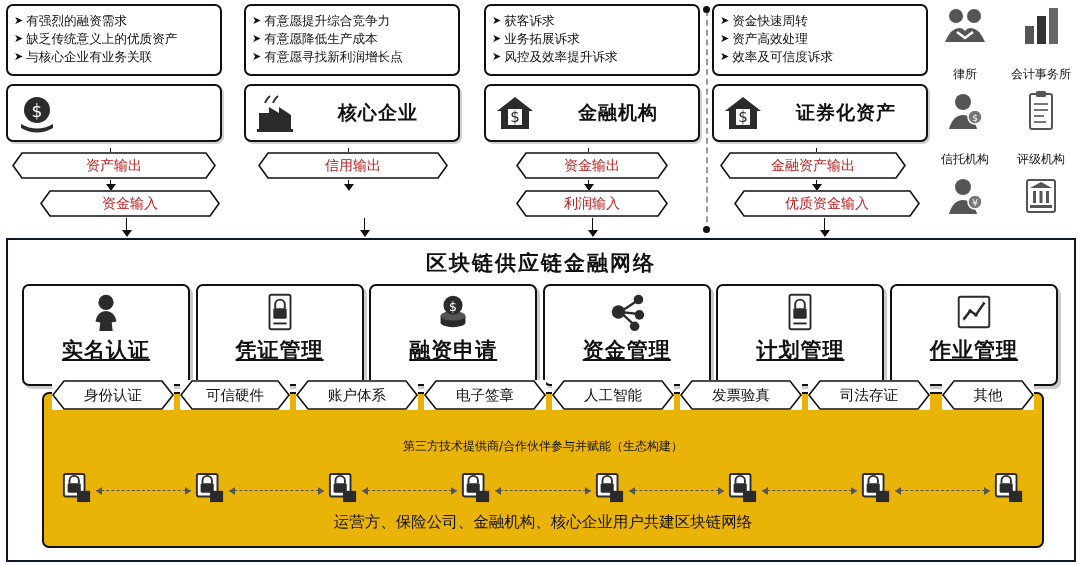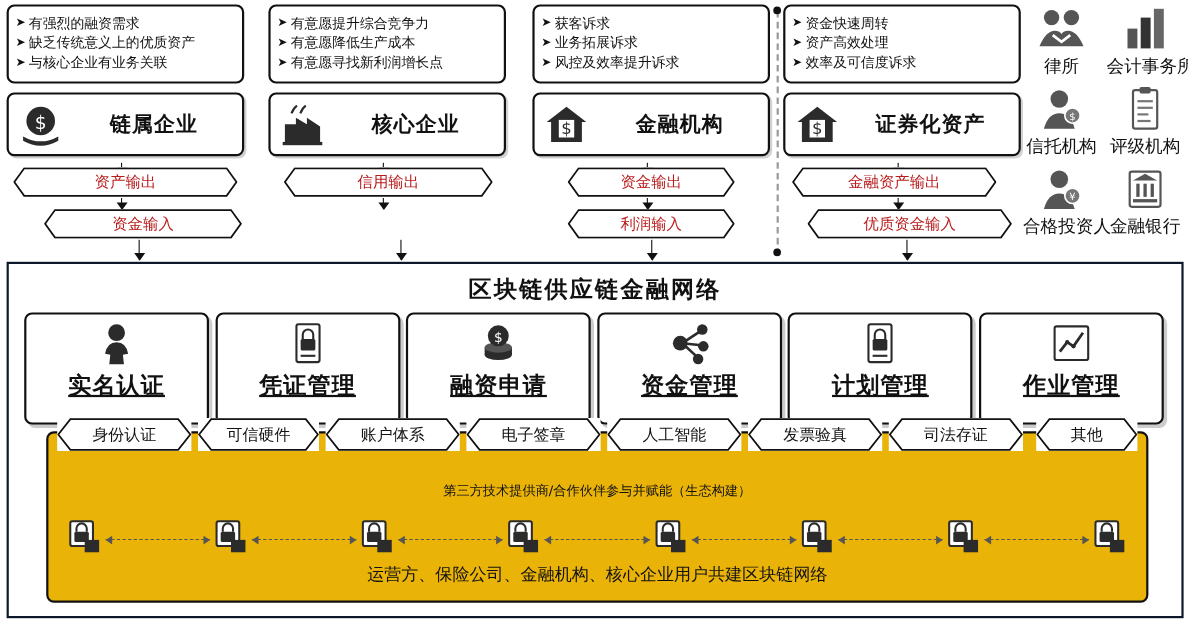--- a/index.html
+++ b/index.html
@@ -82,21 +82,21 @@
     position:absolute;left:700px;top:6px;height:222px;
     border-left:2px dashed #9a9a9a;
   }
   .dot{position:absolute;width:7px;height:7px;border-radius:50%;background:#111;}
 
   
   .legend{position:absolute;left:930px;top:4px;width:146px;}
   .lgrow{display:flex;justify-content:space-between;margin-bottom:6px;}
   .lgitem{width:70px;text-align:center;}
   .lgitem .gl{height:44px;display:flex;align-items:flex-end;justify-content:center;}
-  .lgitem .cap{font-size:16px;margin-top:2px;white-space:nowrap;}
+  .lgitem .cap{font-size:12px;margin-top:18px;white-space:nowrap;}
 
   
   .panel{
     position:absolute;left:6px;top:238px;width:1066px;height:320px;
     border:2px solid #0f172a;border-radius:0;background:#fff;
   }
   .panel-title{
     text-align:center;font-size:21px;font-weight:bold;letter-spacing:2px;
     margin-top:9px;
   }
@@ -176,21 +176,20 @@
           </div>
       </div>
       <div class="entity">
         <div class="ic">
           <svg viewBox="0 0 44 44" width="44" height="44">
             <circle cx="22" cy="19" r="13" fill="#2b2b2b"></circle>
             <text x="22" y="26" font-size="17" fill="#fff" text-anchor="middle" font-family="DejaVu Sans">$</text>
             <path d="M6 33 q16 9 32 0 l0 4 q-16 9 -32 0 z" fill="#2b2b2b"></path>
           </svg>
         </div>
-        <div class="nm">链属企业</div>
       </div>
 
       <div class="vline arrowdown" style="left:104px;top:144px;height:10px;"></div>
       <div class="hex" style="left:6px;top:148px;width:204px;">
         <svg viewBox="0 0 204 27" preserveAspectRatio="none">
             <polygon points="10,1 194,1 203,13.5 194,26 10,26 1,13.5" fill="#fff" stroke="#111" stroke-width="1.6"></polygon>
           </svg>
         <span class="hexinner">资产输出</span>
       </div>
       <div class="vline arrowdown" style="left:104px;top:176px;height:10px;"></div>

